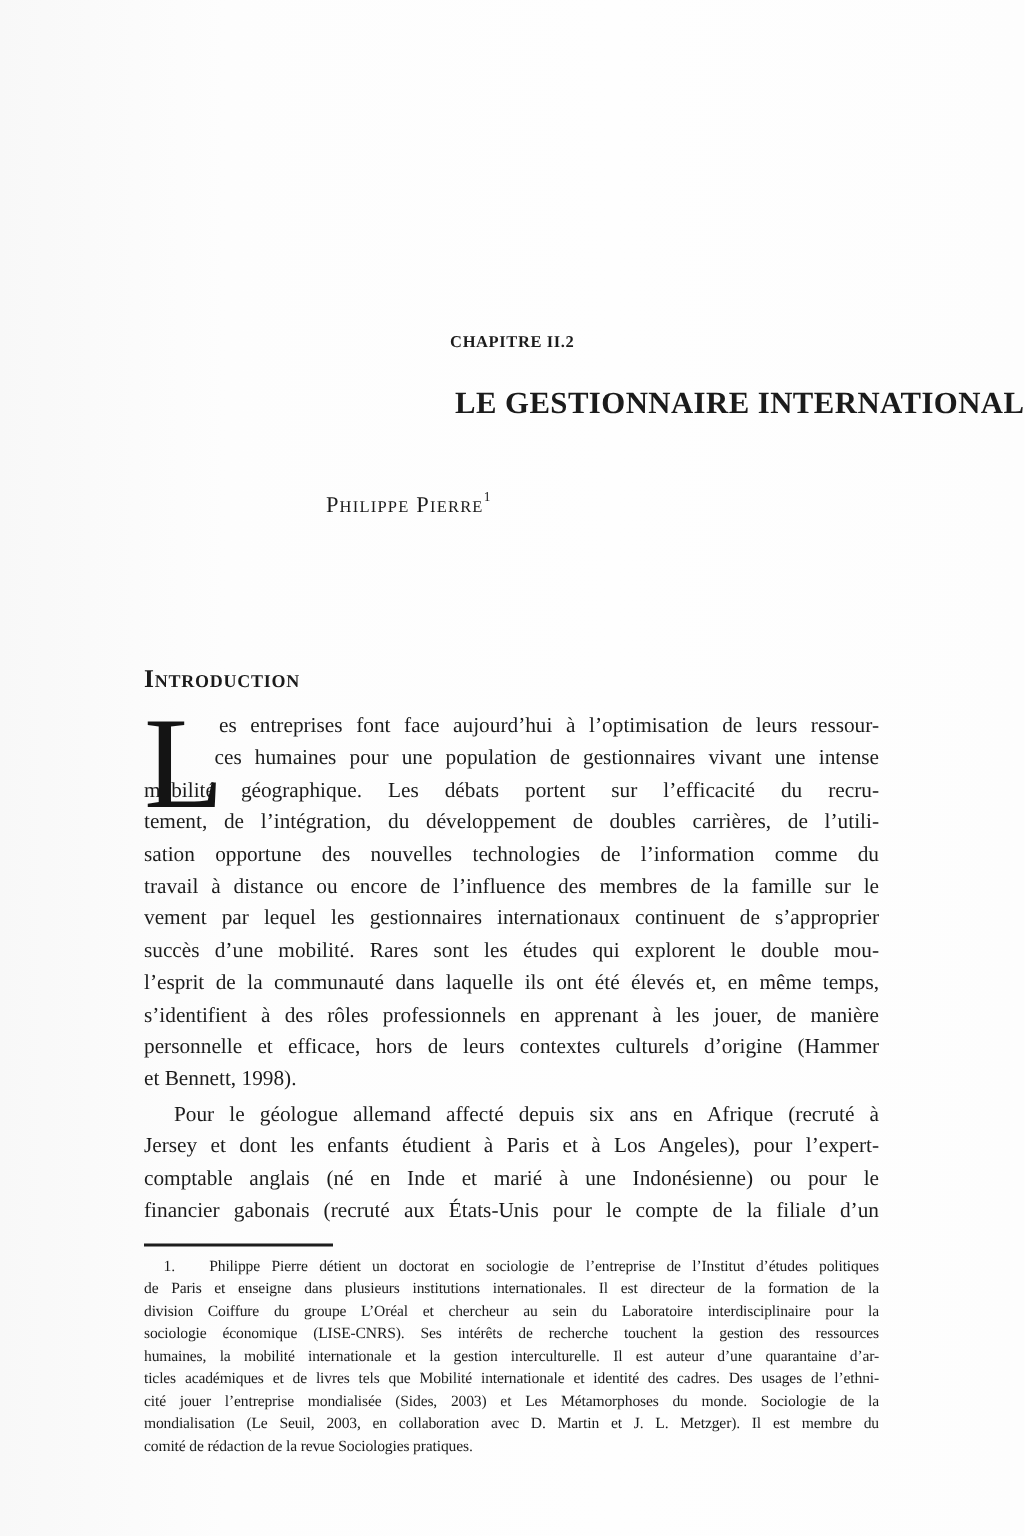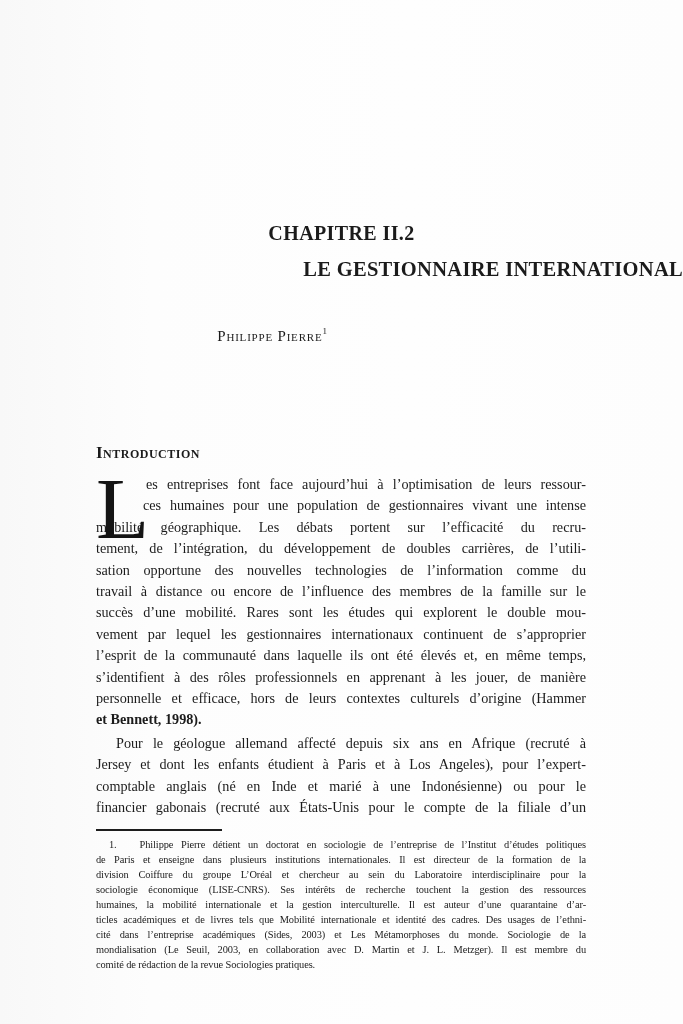--- a/index.html
+++ b/index.html
@@ -14,21 +14,21 @@
     height: 1024px;
     background: linear-gradient(to right, #f8f8f8 0px, #fdfdfd 150px, #fefefe 60%, #fdfdfd 100%);
     color: #1b1b1b;
     overflow: hidden;
   }
   .chapter-label {
     position: absolute;
     top: 222px; left: 0;
     width: 683px;
     text-align: center;
-    font-size: 20px;
+    font-size: 11px;
     font-weight: bold;
     letter-spacing: 0.4px;
   }
   .book-title {
     position: absolute;
     top: 258px; left: 0;
     width: 683px;
     text-align: right;
     font-size: 20.5px;
     font-weight: bold;
@@ -68,21 +68,21 @@
   .body-block .line {
     height: 21.4px;
     line-height: 21.4px;
     text-align: justify;
     text-align-last: justify;
     white-space: nowrap;
   }
   .para1 .line:nth-child(1) { padding-left: 54px; }
   .para1 .line:nth-child(2) { padding-left: 50px; }
   .para1 .line:nth-child(3) { padding-left: 47px; }
-  .para1 .line:last-child { text-align-last: left; font-weight: bold; }
+  .para1 .line:last-child { text-align-last: left; }
   .para2 .line:first-child { text-indent: 20px; }
   .drop-cap {
     position: absolute;
     left: 0; top: 5px;
     font-size: 87px;
     line-height: 60px;
     font-weight: normal;
     color: #141414;
   }
   .fn-rule {
@@ -125,22 +125,22 @@
   <div class="intro-heading">Introduction</div>
 
   <div class="body-block para1">
     <span class="drop-cap">L</span>
   <div class="line">es entreprises font face aujourd’hui à l’optimisation de leurs ressour-</div>
       <div class="line">ces humaines pour une population de gestionnaires vivant une intense</div>
       <div class="line">mobilité géographique. Les débats portent sur l’efficacité du recru-</div>
       <div class="line">tement, de l’intégration, du développement de doubles carrières, de l’utili-</div>
       <div class="line">sation opportune des nouvelles technologies de l’information comme du</div>
       <div class="line">travail à distance ou encore de l’influence des membres de la famille sur le</div>
+      <div class="line">vement par lequel les gestionnaires internationaux continuent de s’approprier</div>
       <div class="line">succès d’une mobilité. Rares sont les études qui explorent le double mou-</div>
-      <div class="line">vement par lequel les gestionnaires internationaux continuent de s’approprier</div>
       <div class="line">l’esprit de la communauté dans laquelle ils ont été élevés et, en même temps,</div>
       <div class="line">s’identifient à des rôles professionnels en apprenant à les jouer, de manière</div>
       <div class="line">personnelle et efficace, hors de leurs contextes culturels d’origine (Hammer</div>
       <div class="line">et Bennett, 1998).</div>
     </div>
 
   <div class="body-block para2">
       <div class="line">Pour le géologue allemand affecté depuis six ans en Afrique (recruté à</div>
       <div class="line">Jersey et dont les enfants étudient à Paris et à Los Angeles), pour l’expert-</div>
       <div class="line">comptable anglais (né en Inde et marié à une Indonésienne) ou pour le</div>
@@ -149,18 +149,18 @@
 
   <div class="fn-rule"></div>
 
   <div class="footnote">
       <div class="line"><span>1.&nbsp;&nbsp;&nbsp;Philippe Pierre détient un doctorat en sociologie de l’entreprise de l’Institut d’études politiques</span></div>
       <div class="line"><span>de Paris et enseigne dans plusieurs institutions internationales. Il est directeur de la formation de la</span></div>
       <div class="line"><span>division Coiffure du groupe L’Oréal et chercheur au sein du Laboratoire interdisciplinaire pour la</span></div>
       <div class="line"><span>sociologie économique (LISE-CNRS). Ses intérêts de recherche touchent la gestion des ressources</span></div>
       <div class="line"><span>humaines, la mobilité internationale et la gestion interculturelle. Il est auteur d’une quarantaine d’ar-</span></div>
       <div class="line"><span>ticles académiques et de livres tels que </span><span class="it">Mobilité internationale et identité des cadres. Des usages de l’ethni-</span></div>
-      <div class="line"><span class="it">cité dans l’entreprise académiques</span><span> (Sides, 2003) et </span><span class="it">Les Métamorphoses du monde. Sociologie de la</span></div>
+      <div class="line"><span class="it">cité jouer l’entreprise mondialisée</span><span> (Sides, 2003) et </span><span class="it">Les Métamorphoses du monde. Sociologie de la</span></div>
       <div class="line"><span class="it">mondialisation</span><span> (Le Seuil, 2003, en collaboration avec D. Martin et J. L. Metzger). Il est membre du</span></div>
       <div class="line"><span>comité de rédaction de la revue </span><span class="it">Sociologies pratiques</span><span>.</span></div>
     </div>
 
 </div>
 
 </body></html>

